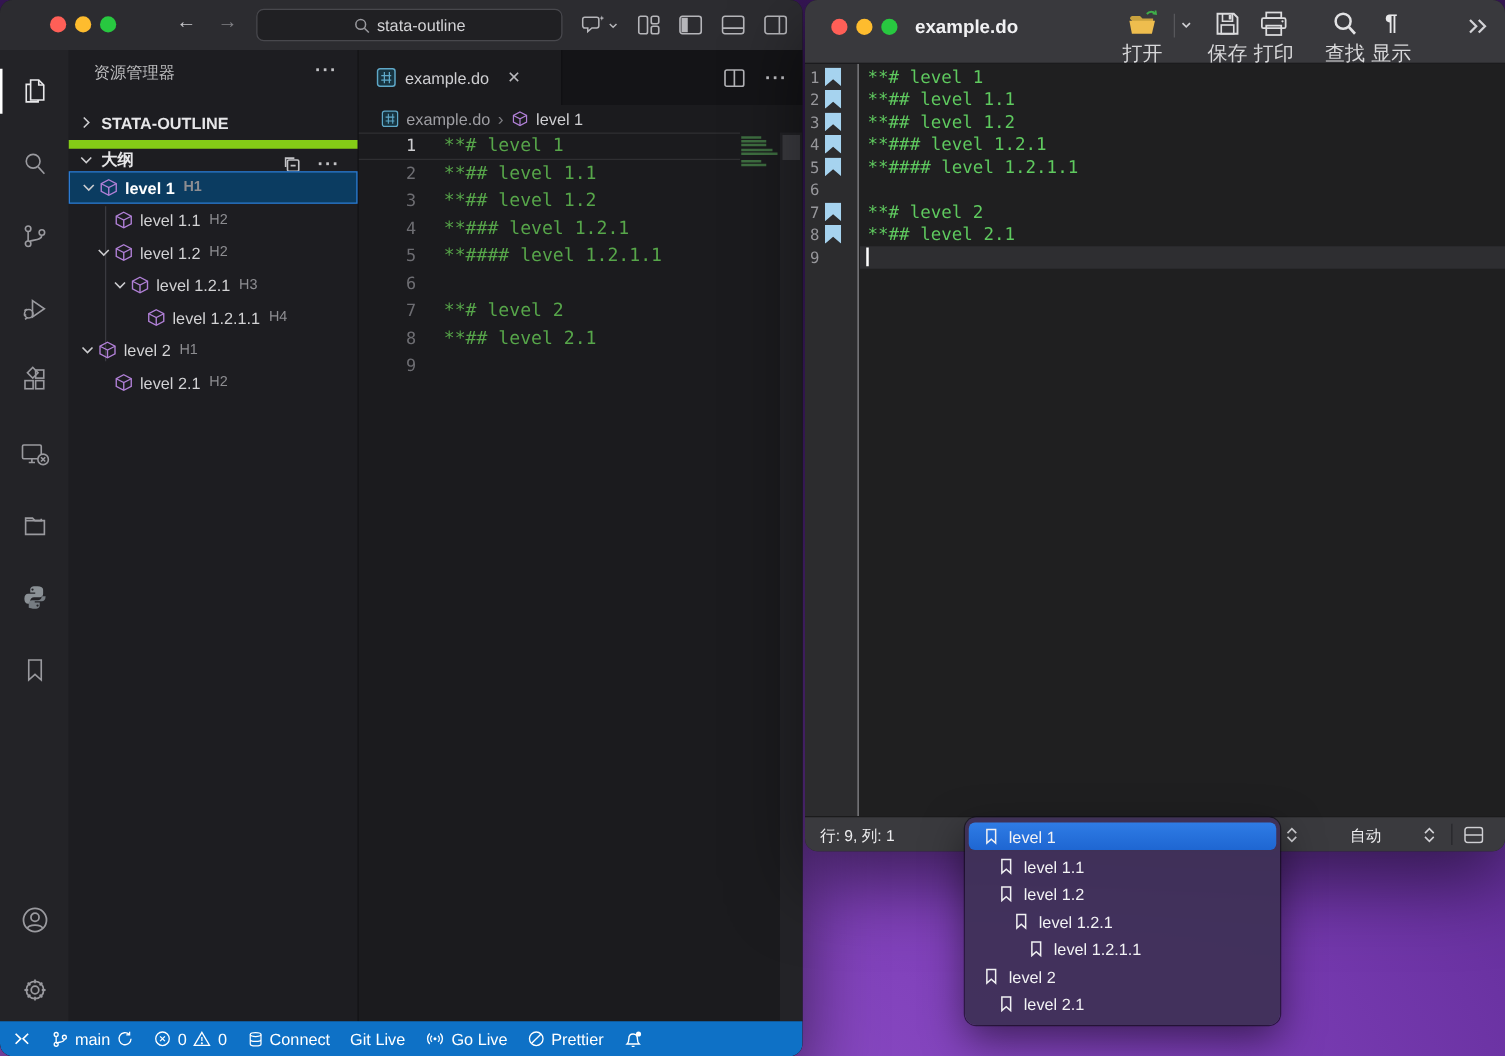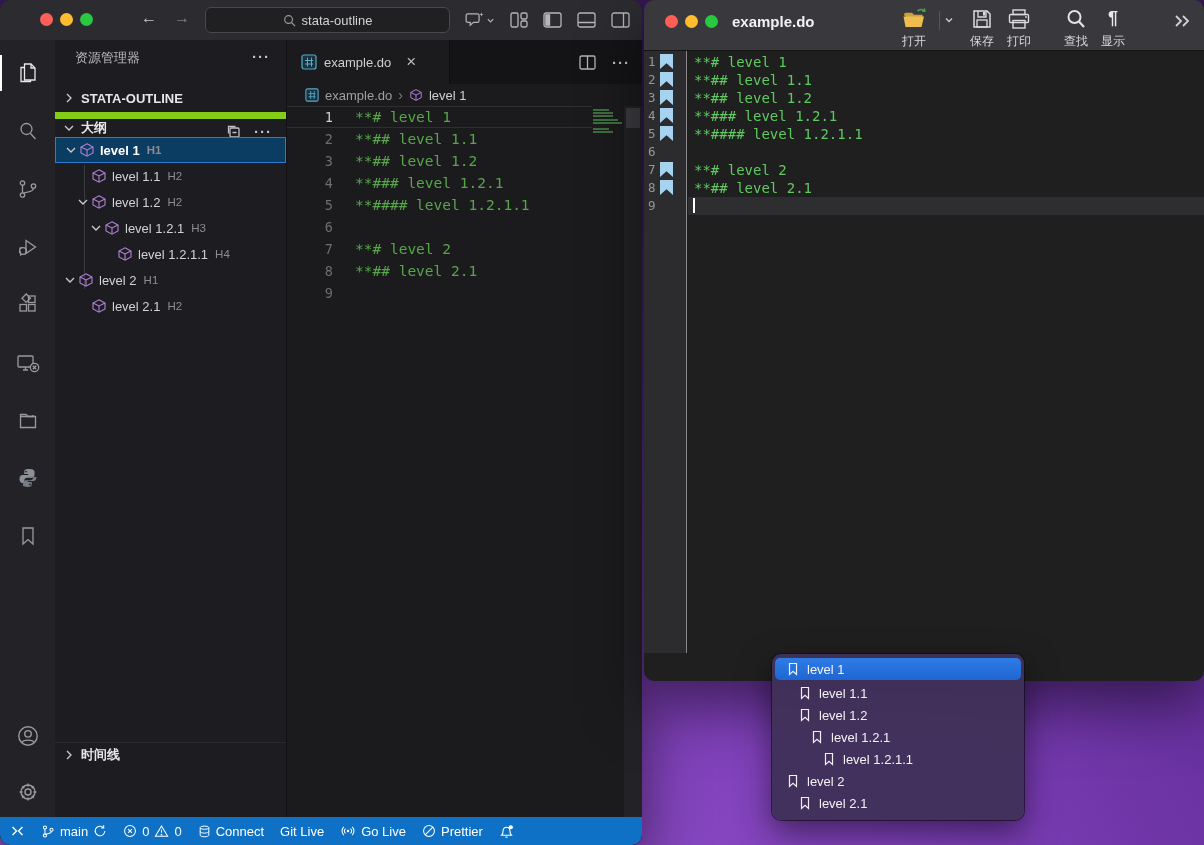--- a/index.html
+++ b/index.html
@@ -80,21 +80,21 @@
   .sb-it svg { stroke:#fff; fill:none; stroke-width:1.2; }
 
   
   .stwin { position:absolute; left:644px; top:0; width:560px; height:681px; background:#1f1f20;
            border-radius:10px; box-shadow:0 25px 60px rgba(0,0,0,0.5); }
   .st-header { position:absolute; top:0; left:0; right:0; height:51px; background:#39393d;
                border-radius:10px 10px 0 0; border-bottom:1px solid #151515; }
   .st-title { position:absolute; left:88px; top:13px; font-size:15px; font-weight:bold; color:#f1f1f3; }
   .tbtn { position:absolute; top:5px; width:46px; text-align:center; }
   .tbtn .ticon { height:27px; display:flex; align-items:center; justify-content:center; }
-  .tbtn .tlabel { font-size:12px; color:#d8d8da; margin-top:1px; }
+  .tbtn .tlabel { font-size:16px; color:#d8d8da; margin-top:1px; }
   .tool-sep { position:absolute; left:295px; top:11px; width:1px; height:19px; background:#57575b; }
   .st-code { position:absolute; top:51px; left:0; right:0; bottom:28px; background:#1f1f20; overflow:hidden; border-radius:0; }
   .st-gutter { position:absolute; left:0; top:0; width:43px; bottom:0; background:#2c2c2e; border-right:1px solid #88888c; }
   #st-gutter-rows { position:absolute; left:0; top:2px; right:0; }
   .s-grow { height:18px; position:relative; font-family:"DejaVu Sans Mono", monospace; font-size:12.5px; color:#97979b; }
   .s-grow .num { position:absolute; left:4px; top:1px; }
   .flagmark { position:absolute; left:16px; top:1px; width:13px; height:15px; background:var(--flag);
               clip-path:polygon(0 0,100% 0,100% 100%,50% 62%,0 100%); }
   #st-code-rows { position:absolute; left:44px; top:2px; right:0; }
   .s-crow { height:18px; font-family:"DejaVu Sans Mono", monospace; font-size:14px; color:var(--stgreen);
@@ -368,26 +368,20 @@
           <span class="sym">
             <svg width="16" height="16" viewBox="0 0 16 16">
               <path d="M8 1.8L14 5v6L8 14.2 2 11V5z" fill="none" stroke="var(--purple)" stroke-width="1.1"></path>
               <path d="M2 5l6 3 6-3M8 8v6" fill="none" stroke="var(--purple)" stroke-width="1.1"></path>
             </svg>
           </span>
           <span>level 2.1</span>
           <span class="badge">H2</span>
         </div>
       </div>
-    <div class="sb-bottom" style="bottom:50px">
-      <svg width="16" height="16" viewBox="0 0 16 16">
-          <path class="ic" style="stroke:#cccccf" d="M6 4l4 4-4 4"></path>
-        </svg>
-      <span>时间线</span>
-    </div>
   </div>
 
   <div class="vs-editor">
     <div class="tabbar">
       <div class="tab">
         <svg width="16" height="16" viewBox="0 0 16 16">
             <rect x="1" y="1" width="14" height="14" rx="2" fill="#17333f" stroke="#5fa8c8" stroke-width="1.2"></rect>
             <path d="M4 6.5h8M4 10h8M6.5 3.5v9M10.5 3.5v9" stroke="#5fa8c8" stroke-width="1"></path>
           </svg>
         <span class="tab-label">example.do</span>
@@ -647,20 +641,41 @@
         <div class="s-crow">**## level 1.2</div>
         <div class="s-crow">**### level 1.2.1</div>
         <div class="s-crow">**#### level 1.2.1.1</div>
         <div class="s-crow"></div>
         <div class="s-crow">**# level 2</div>
         <div class="s-crow">**## level 2.1</div>
         <div class="s-crow"></div>
       </div>
   </div>
 
+  <div class="st-statusbar">
+    <span class="st-pos">行: 9, 列: 1</span>
+    <span class="stepper" style="left:384px">
+      <svg width="11" height="14" viewBox="0 0 11 14">
+          <path d="M2 5.5L5.5 2 9 5.5M2 8.5L5.5 12 9 8.5" fill="none" stroke="#d0d0d4" stroke-width="1.3"></path>
+        </svg>
+    </span>
+    <span class="st-auto">自动</span>
+    <span class="stepper" style="left:494px">
+      <svg width="11" height="14" viewBox="0 0 11 14">
+          <path d="M2 5.5L5.5 2 9 5.5M2 8.5L5.5 12 9 8.5" fill="none" stroke="#d0d0d4" stroke-width="1.3"></path>
+        </svg>
+    </span>
+    <span class="st-sep"></span>
+    <span class="st-layout-icon">
+      <svg width="16" height="14" viewBox="0 0 16 14">
+          <rect x="1" y="1" width="14" height="12" rx="2" fill="none" stroke="#cfcfd3" stroke-width="1.2"></rect>
+          <path d="M1 7h14" stroke="#cfcfd3" stroke-width="1.2"></path>
+        </svg>
+    </span>
+  </div>
 </div>
 
 <div class="popup" id="popup">
     <div class="pop-item sel" style="top: 4px; padding-left: 12px;">
       <span class="bm">
         <svg width="12" height="14" viewBox="0 0 12 14">
           <path d="M2.5 1.5h7v11L6 9.4 2.5 12.5z" fill="none" stroke="#f0f0f2" stroke-width="1.2"></path>
         </svg>
       </span>
       <span>level 1</span>

